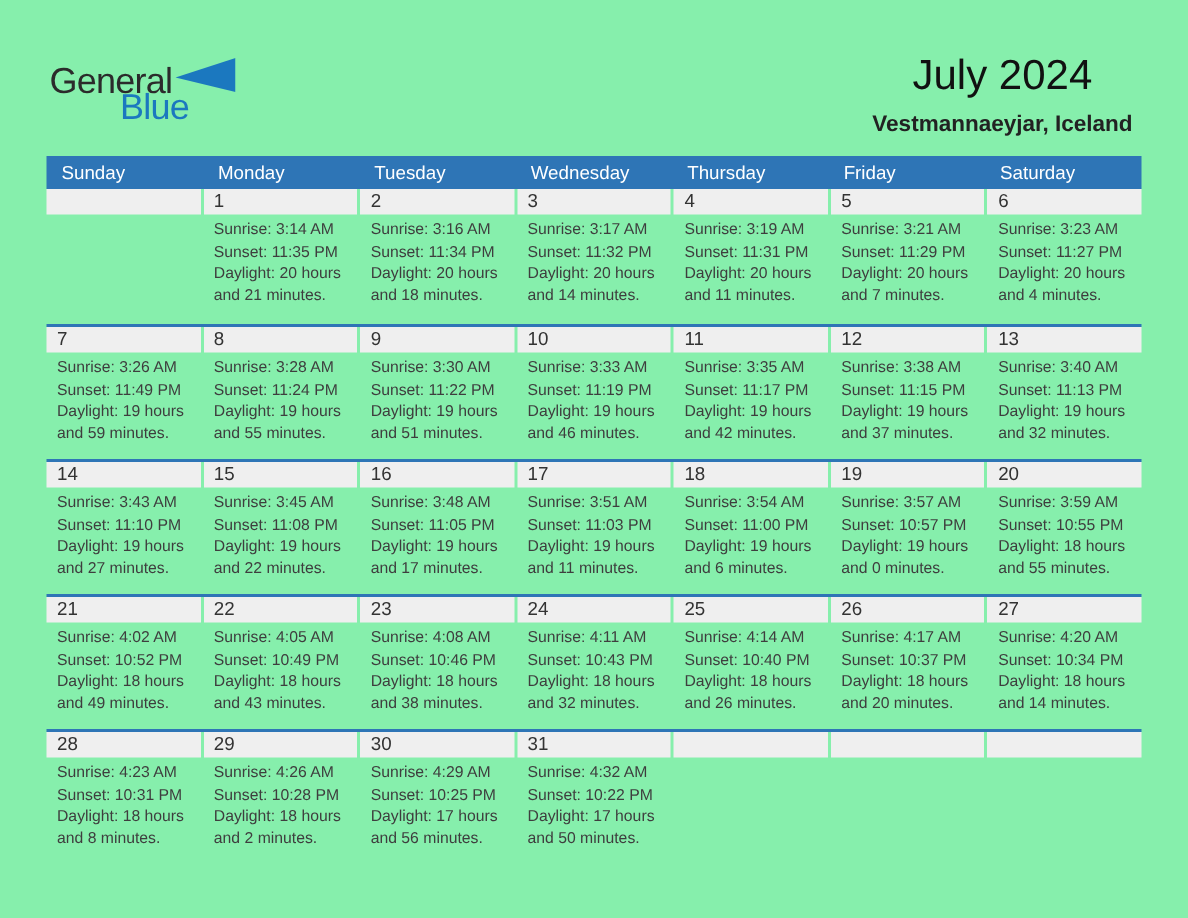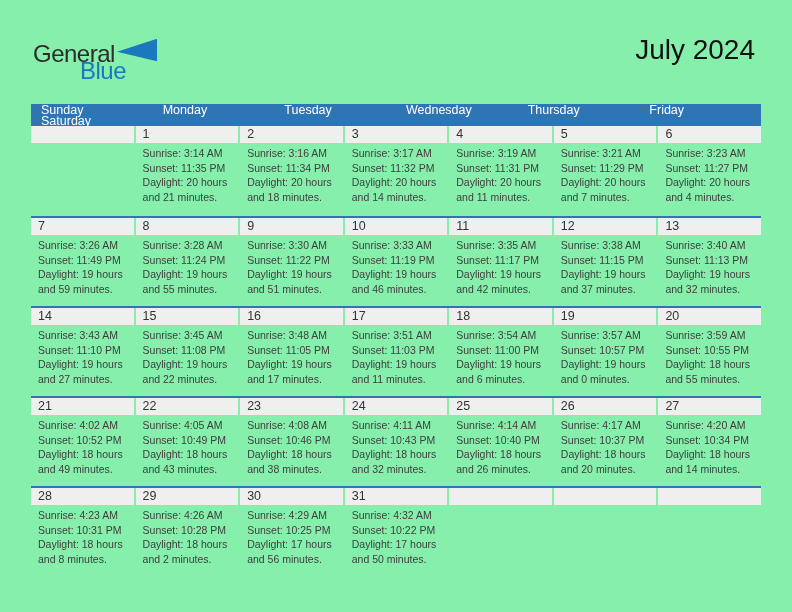--- a/index.html
+++ b/index.html
@@ -16,21 +16,21 @@
   .logo-general{font-size:24px;color:#2b2b2b;letter-spacing:-0.5px;}
   .logo-triangle{margin-left:2px;margin-bottom:1px;}
   .logo-blue{font-size:24px;color:#1b78bf;letter-spacing:-0.5px;margin-left:47px;margin-top:-7px;}
   
   .title-block{position:absolute;right:37px;top:34px;text-align:center;}
   .cal-title{font-size:28px;font-weight:400;color:#111111;margin:0;line-height:1.15;}
   .cal-subtitle{font-size:15px;font-weight:700;color:#222222;margin-top:8px;}
   
   .calendar{position:absolute;left:31px;top:104px;width:730px;}
   .cal-header{
-    display:grid;grid-template-columns:repeat(6,1fr);
+    display:grid;grid-template-columns:repeat(7,1fr);
     background:var(--header-blue,#2e75b6);
     height:22px;align-items:center;
   }
   .cal-header .dow{
     color:#ffffff;font-size:12.5px;padding-left:10px;
     white-space:nowrap;overflow:hidden;
   }
   .week{
     display:grid;grid-template-columns:repeat(7,1fr);
     column-gap:2px;
@@ -62,20 +62,21 @@
         <svg width="40" height="24" viewBox="0 0 46 26" aria-hidden="true">
           <polygon points="0,15 46,0 46,26" fill="#1b78bf"></polygon>
         </svg>
       </span>
     </div>
     <div class="logo-blue">Blue</div>
   </div>
 
   <div class="title-block">
     <div class="cal-title">July 2024</div>
+    <div class="cal-subtitle">Vestmannaeyjar, Iceland</div>
   </div>
 
   <div class="calendar">
     <div class="cal-header" id="cal-header">
         <div class="dow">Sunday</div>
         <div class="dow">Monday</div>
         <div class="dow">Tuesday</div>
         <div class="dow">Wednesday</div>
         <div class="dow">Thursday</div>
         <div class="dow">Friday</div>

